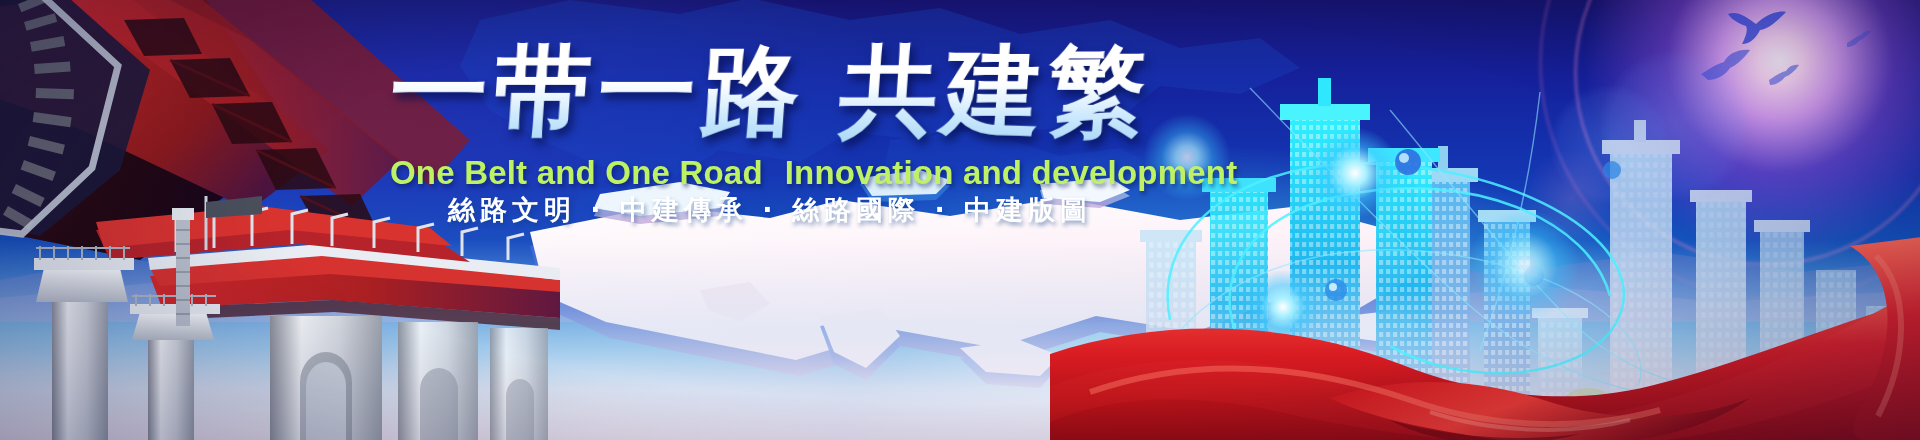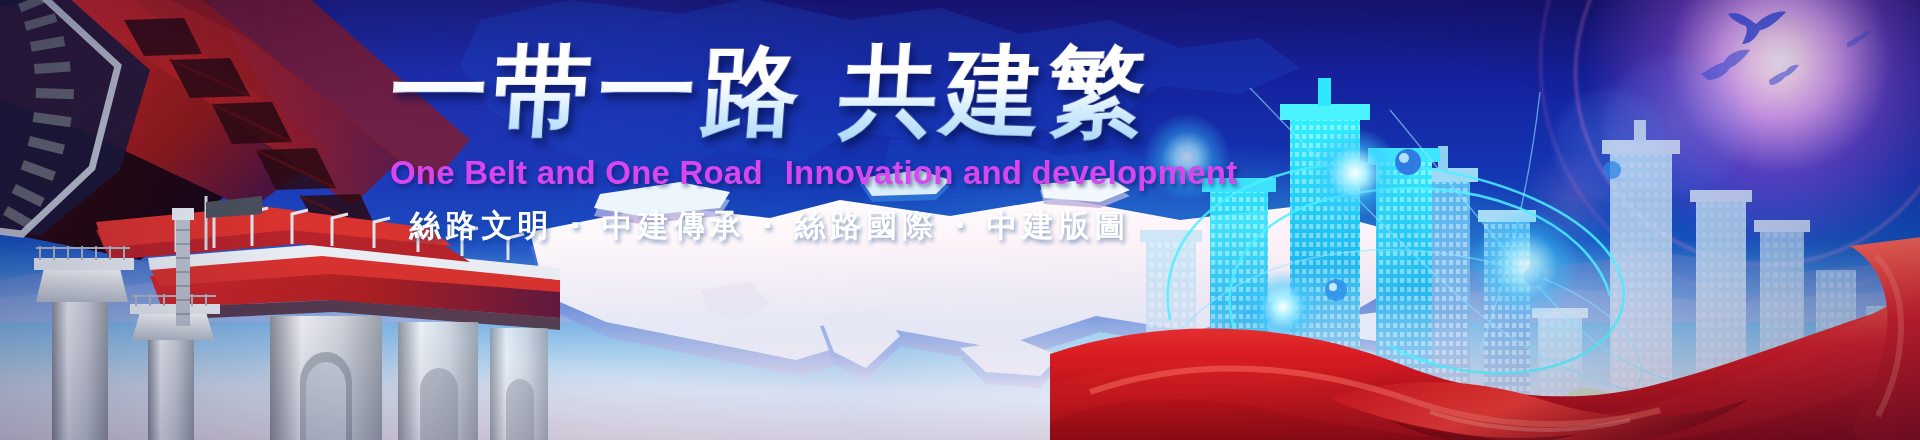--- a/index.html
+++ b/index.html
@@ -155,31 +155,31 @@
     transform: skewX(-4deg);
   }
   .headline .gap { display: inline-block; width: 34px; }
 
   .subtitle-en {
     margin-top: 10px;
     font-family: "Liberation Sans", sans-serif;
     font-weight: 700;
     font-size: 33px;
     letter-spacing: .2px;
-    color: #d946ef;
+    color: #bef264;
     text-shadow: 2px 3px 4px rgba(5,25,90,.55);
     white-space: nowrap;
   }
   .subtitle-en .sp { display: inline-block; width: 22px; }
 
   .subtitle-zh {
-    margin-top: 13px;
+    margin-top: 0;
     font-family: "DejaVu Sans", sans-serif;
     font-weight: 700;
-    font-size: 31px;
+    font-size: 27px;
     letter-spacing: 5px;
     color: #ffffff;
     text-shadow: 2px 3px 4px rgba(10,60,130,.45);
     white-space: nowrap;
   }
 
   .sparkle {
     position: absolute;
     width: 3px; height: 3px;
     border-radius: 50%;

